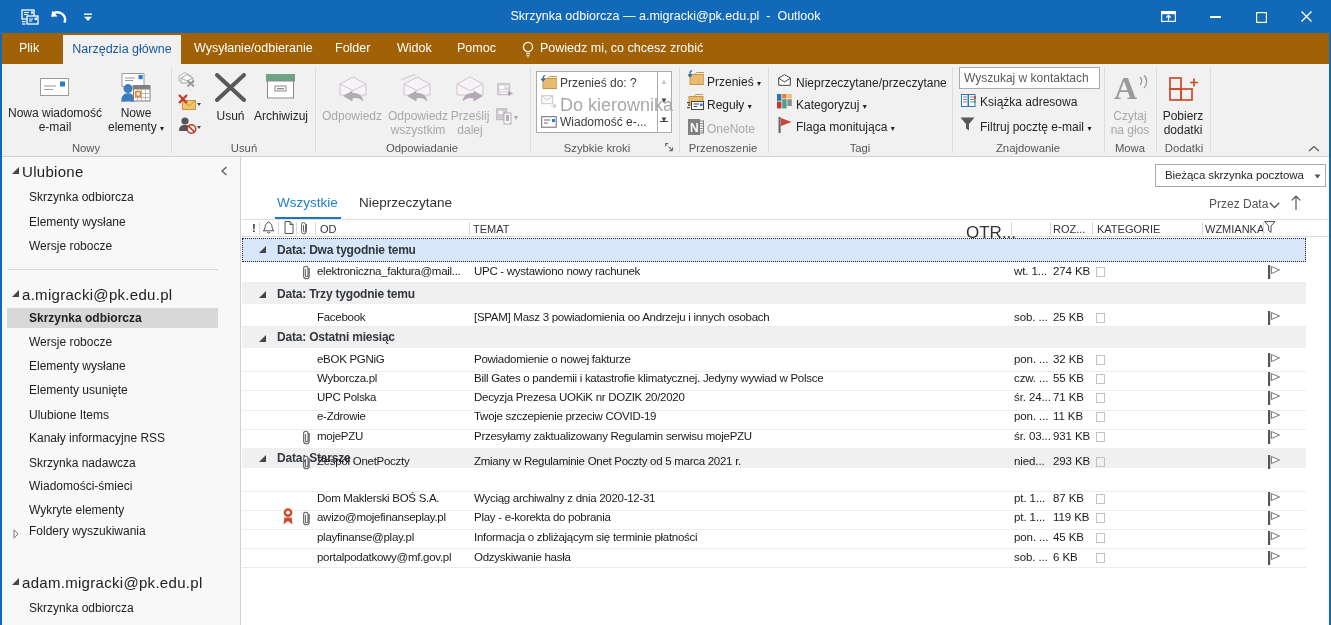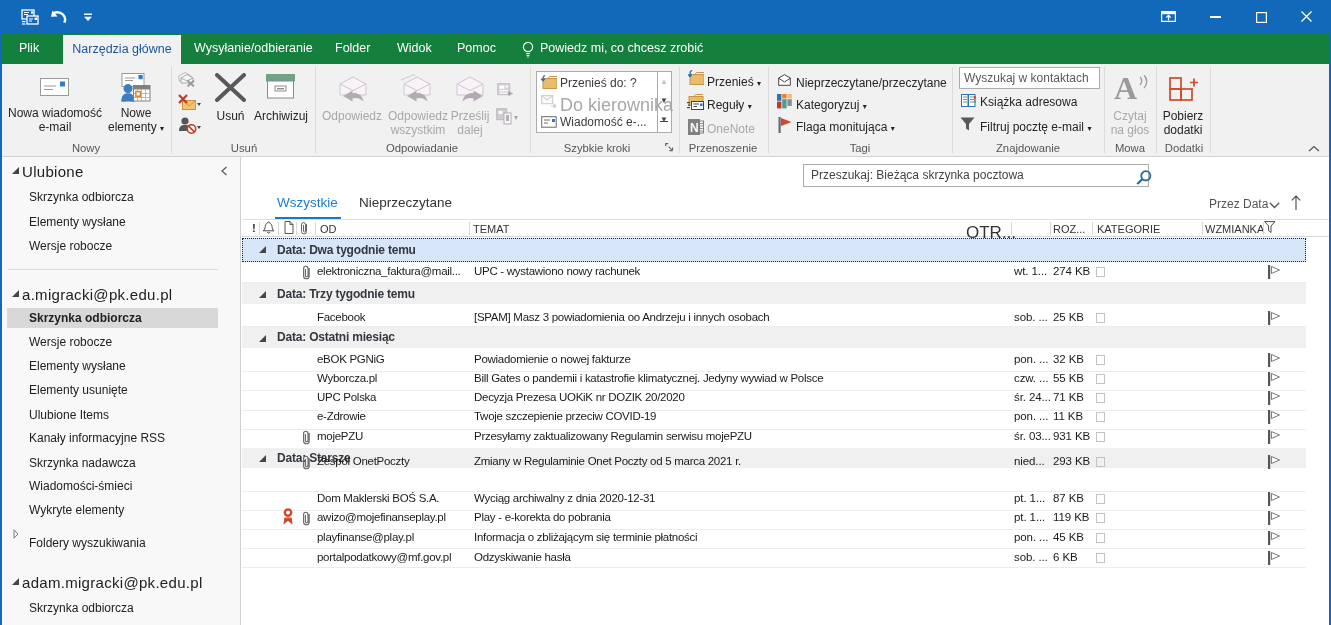--- a/index.html
+++ b/index.html
@@ -1,20 +1,20 @@
 <!DOCTYPE html>
 <html><head><meta charset="utf-8">
 <style>
 *{margin:0;padding:0;box-sizing:border-box;}
 html,body{width:1331px;height:625px;overflow:hidden;}
 body{font-family:"Liberation Sans",sans-serif;position:relative;background:#fff;}
 .abs{position:absolute;}
 
 #titlebar{left:0;top:0;width:1331px;height:33px;background:#1269b9;}
-#tabrow{left:0;top:33px;width:1331px;height:31px;background:#15803d;}
+#tabrow{left:0;top:33px;width:1331px;height:31px;background:#a16207;}
 .tab{position:absolute;top:0;height:31px;line-height:31px;color:#fff;font-size:12.5px;}
 #seltab{position:absolute;left:63px;top:2px;width:118px;height:29px;background:#f1f1f1;}
 #seltab span{display:block;text-align:center;line-height:29px;font-size:12.5px;color:#19579b;}
 .wtitle{color:#fff;font-size:12.5px;}
 
 #ribbon{left:0;top:64px;width:1331px;height:93px;background:#f1f1f1;border-bottom:1px solid #d2d2d2;}
 .rsep{position:absolute;top:3px;width:1px;height:86px;background:#dcdcdc;}
 .rlabel{position:absolute;top:77px;height:14px;line-height:14px;font-size:11.3px;color:#565656;text-align:center;}
 .rbtn-label{position:absolute;font-size:12px;color:#252525;text-align:center;}
 .gray{color:#a8a8a8 !important;}
@@ -60,20 +60,21 @@
 
   <svg class="abs" style="left:50px;top:10px;" width="18" height="15" viewBox="0 0 18 15">
     <path d="M3 3.5 C6.5 1.8 10.5 2.2 13 4.6 C15.2 6.7 15.6 9.8 14.4 12.6" fill="none" stroke="#fff" stroke-width="2.4"></path>
     <path d="M7.5 6.5 L1 6.8 L2.5 0.4 Z" fill="#fff" stroke="none"></path>
   </svg>
 
   <svg class="abs" style="left:83px;top:13px;" width="10" height="9" viewBox="0 0 10 9">
     <rect x="1" y="0.5" width="8" height="1.4" fill="#fff"></rect>
     <path d="M1 3.8 L9 3.8 L5 8 Z" fill="#fff"></path>
   </svg>
+  <div class="abs wtitle" style="left:0;top:9px;width:1331px;text-align:center;">Skrzynka odbiorcza — a.migracki@pk.edu.pl&nbsp; -&nbsp; Outlook</div>
 
   <svg class="abs" style="left:1161px;top:11px;" width="15" height="11" viewBox="0 0 15 11">
     <rect x="0.6" y="0.6" width="13.8" height="9.8" fill="none" stroke="#fff" stroke-width="1.2"></rect>
     <rect x="0.6" y="0.6" width="13.8" height="2.6" fill="#fff"></rect>
     <path d="M7.5 9.5 L7.5 4.5 M7.5 4.2 L5.3 6.6 M7.5 4.2 L9.7 6.6" stroke="#fff" stroke-width="1.2" fill="none"></path>
   </svg>
   <div class="abs" style="left:1210px;top:16px;width:11px;height:1.6px;background:#fff;"></div>
   <svg class="abs" style="left:1256px;top:12px;" width="11" height="11" viewBox="0 0 11 11">
     <rect x="0.6" y="0.6" width="9.8" height="9.8" fill="none" stroke="#fff" stroke-width="1.2"></rect>
   </svg>
@@ -355,33 +356,32 @@
   <div class="navitem" style="top:201px;">Elementy wysłane</div>
   <div class="navitem" style="top:225px;">Elementy usunięte</div>
   <div class="navitem" style="top:249.5px;">Ulubione Items</div>
   <div class="navitem" style="top:273px;">Kanały informacyjne RSS</div>
   <div class="navitem" style="top:297.5px;">Skrzynka nadawcza</div>
   <div class="navitem" style="top:321px;">Wiadomości-śmieci</div>
   <div class="navitem" style="top:345px;">Wykryte elementy</div>
   <svg class="abs" style="left:13px;top:372px;" width="6" height="10" viewBox="0 0 6 10">
       <path d="M1 0.8 L5 5 L1 9.2 Z" fill="none" stroke="#7a7a7a"></path>
     </svg>
-  <div class="navitem" style="top:378px;text-align:center;">Foldery wyszukiwania</div>
+  <div class="navitem" style="top:366px;text-align:center;">Foldery wyszukiwania</div>
   <div class="tri-exp" style="left:12px;top:421px;"></div>
   <div class="navhead" style="top:417px;">adam.migracki@pk.edu.pl</div>
   <div class="navitem" style="top:442.5px;">Skrzynka odbiorcza</div>
 </div>
 <div class="abs" id="list">
   
-  <div class="abs" style="left:561px;top:7px;width:346px;height:23px;background:#fff;border:1px solid #ababab;">
-    <div class="abs" style="left:7px;top:3px;font-size:12px;color:#444;">Przeszukaj: Bieżąca skrzynka pocztowa</div>
-    <svg class="abs" style="left:332px;top:5px;" width="16" height="15" viewBox="0 0 16 15">
-      <circle cx="9.8" cy="5.8" r="4.6" fill="none" stroke="#2566a4" stroke-width="1.8"></circle>
-      <line x1="6.3" y1="9.3" x2="1.2" y2="14" stroke="#2566a4" stroke-width="2.2"></line>
-    </svg>
+  <div class="abs" style="left:913px;top:7px;width:171px;height:23px;background:#fff;border:1px solid #ababab;">
+    <div class="abs" style="left:9px;top:4px;font-size:11.5px;letter-spacing:-0.1px;color:#252525;">Bieżąca skrzynka pocztowa</div>
+    <svg class="abs" style="left:158px;top:9px;" width="7" height="5" viewBox="0 0 7 5">
+        <path d="M0.5 0.5 L6.5 0.5 L3.5 4.5 Z" fill="#555"></path>
+      </svg>
   </div>
   
   <div class="abs" style="left:35px;top:38px;font-size:13.5px;color:#1b7cd0;">Wszystkie</div>
   <div class="abs" style="left:33px;top:59.5px;width:66px;height:2.5px;background:#1879cc;"></div>
   <div class="abs" style="left:117px;top:38px;font-size:13.5px;color:#333;">Nieprzeczytane</div>
   <div class="abs" style="left:967px;top:40px;font-size:12px;color:#555;">Przez Data</div>
   <svg class="abs" style="left:1027px;top:45px;" width="11" height="7" viewBox="0 0 11 7">
       <path d="M0.8 0.8 L5.5 5.5 L10.2 0.8" fill="none" stroke="#555" stroke-width="1.3"></path>
     </svg>
   <svg class="abs" style="left:1049px;top:38px;" width="10" height="16" viewBox="0 0 10 16">

